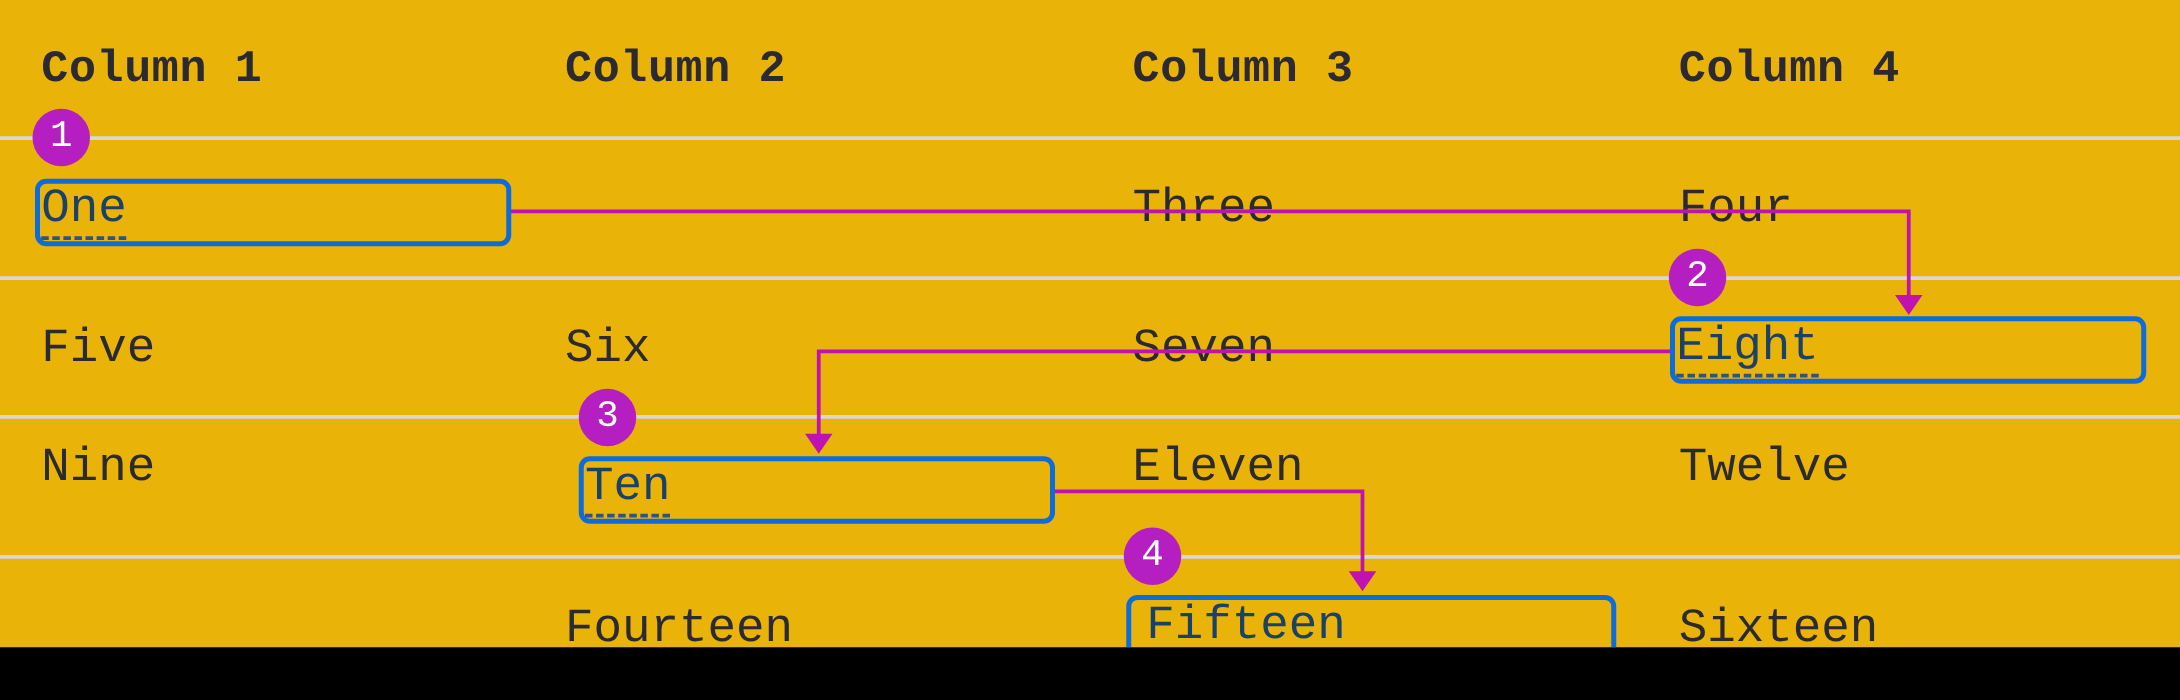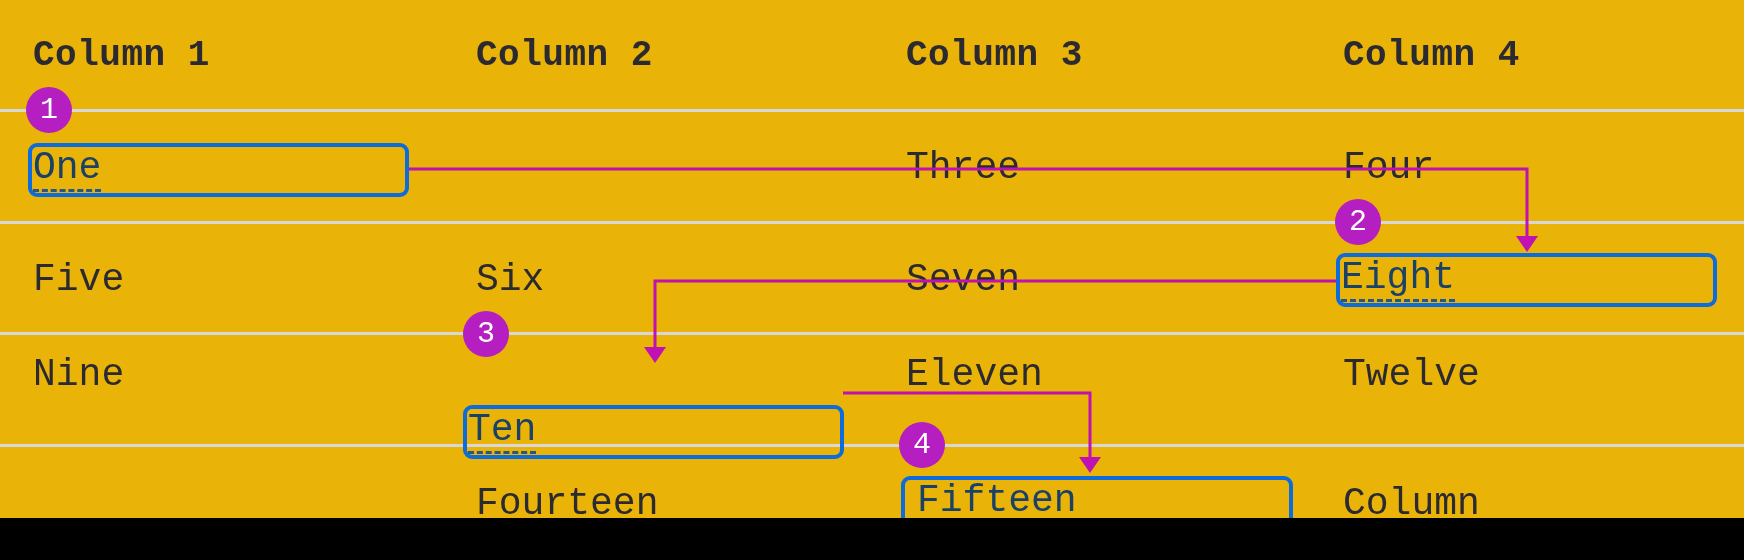--- a/index.html
+++ b/index.html
@@ -14,36 +14,36 @@
   
   .hcell{
     position:absolute;top:0;height:111px;display:flex;align-items:center;
     font-size:36px;font-weight:700;color:#2b2a31;z-index:2;letter-spacing:.5px;
   }
   
   .cell{
     position:absolute;height:112px;display:flex;align-items:center;
     font-size:38px;font-weight:400;color:#2b2a31;z-index:2;
   }
-  .c0{left:33px}.c1{left:476px}.c2{left:906px}.c3{left:1343px}
+  .c0{left:33px}.c1{left:452px}.c2{left:906px}.c3{left:1343px}
   .r0{top:111px}.r1{top:223px}.r2{top:318px}.r3{top:447px}
 
   
   #flow-svg{position:absolute;left:0;top:0;z-index:3;}
   .flow-path{stroke:#c011b2;stroke-width:3;fill:none;}
   .flow-head{fill:#c011b2;stroke:none;}
 
   
   .focus-box{
     position:absolute;height:46px;width:372px;border:4px solid #0c6cdb;border-radius:9px;
     display:flex;align-items:center;padding-left:1px;z-index:4;background:transparent;
   }
   #box-one{left:28px;top:143px;}
   #box-eight{left:1336px;top:253px;}
-  #box-ten{left:463px;top:365px;margin-top:40px;}
+  #box-ten{left:463px;top:365px;}
   #box-fifteen{left:901px;top:476px;padding-left:12px;}
   .focus-link{
     display:inline-block;font-size:38px;color:#1a4168;line-height:1.05;
     border-bottom:3px dashed #2a5680;padding-bottom:2px;
   }
 
   
   .step-badge{
     position:absolute;width:46px;height:46px;border-radius:50%;background:#b51ec0;
     color:#ffffff;font-size:30px;display:flex;align-items:center;justify-content:center;
@@ -72,21 +72,21 @@
 
   <div class="cell r0 c2">Three</div>
   <div class="cell r0 c3">Four</div>
   <div class="cell r1 c0">Five</div>
   <div class="cell r1 c1">Six</div>
   <div class="cell r1 c2">Seven</div>
   <div class="cell r2 c0">Nine</div>
   <div class="cell r2 c2">Eleven</div>
   <div class="cell r2 c3">Twelve</div>
   <div class="cell r3 c1">Fourteen</div>
-  <div class="cell r3 c3">Column</div>
+  <div class="cell r3 c3">Sixteen</div>
 
   <svg id="flow-svg" width="1744" height="560" viewBox="0 0 1744 560">
     <g>
       <path class="flow-path" d="M407 169 H1527 V238"></path>
       <path class="flow-head" d="M1516 236 L1538 236 L1527 252 Z"></path>
     </g>
     <g>
       <path class="flow-path" d="M1336 281 H655 V349"></path>
       <path class="flow-head" d="M644 347 L666 347 L655 363 Z"></path>
     </g>

